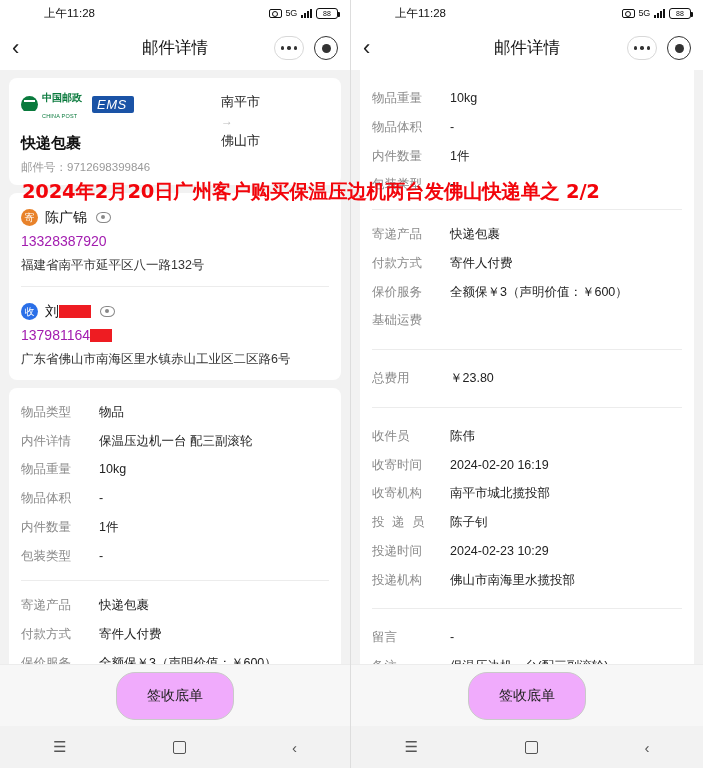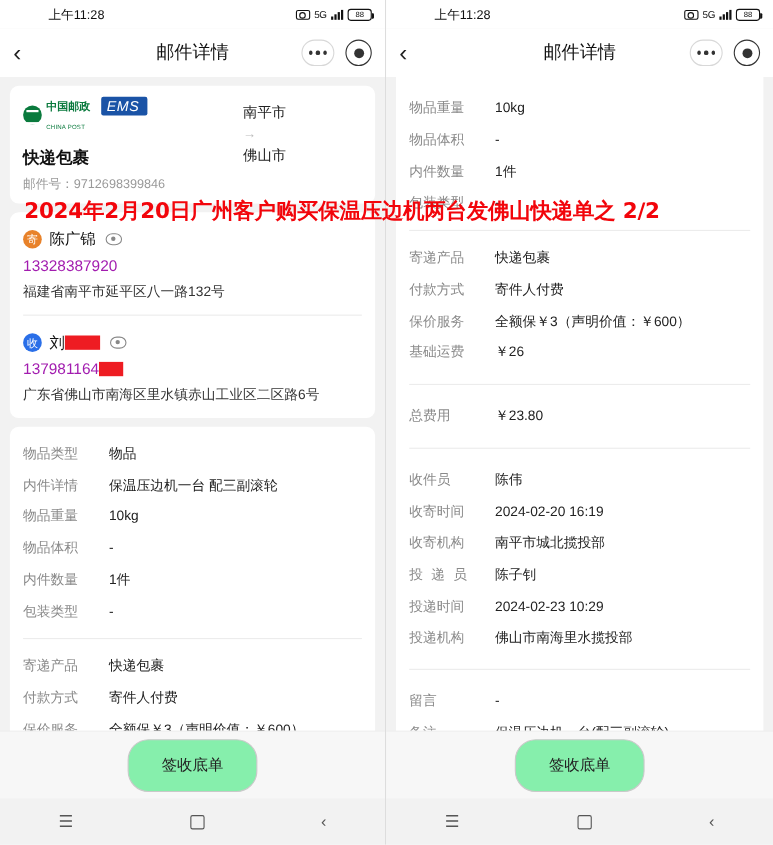--- a/index.html
+++ b/index.html
@@ -90,21 +90,21 @@
     background: #f2f2f2;
   }
   .card {
     background: #fff; margin: 8px 9px 0 9px; border-radius: 8px;
     padding: 10px 12px;
   }
   .card.flush { margin-top: 0; border-radius: 0; }
 
   
   .brandrow { display: flex; align-items: flex-start; }
-  .brandlogos { display: flex; align-items: flex-start; gap: 10px; }
+  .brandlogos { display: flex; align-items: center; gap: 10px; }
   .logo-post { display: flex; align-items: center; gap: 4px; }
   .logo-post .mark {
     width: 17px; height: 17px; border-radius: 50%; background: #0a7a3d;
     position: relative;
   }
   .logo-post .mark::after {
     content: ""; position: absolute; left: 3px; top: 4px; width: 11px; height: 9px;
     border-top: 2px solid #fff; border-bottom: 2px solid #fff;
   }
   .logo-post .txt { line-height: 1.05; }
@@ -164,21 +164,21 @@
   }
 
   
   .bottombar {
     height: 62px; background: #f7f7f7;
     display: flex; align-items: center; justify-content: center;
     border-top: 1px solid #ececec;
   }
   .btn-outline {
     border: 1px solid #c9c9c9; border-radius: 19px;
-    padding: 14px 30px; font-size: 14px; color: #222; background: #86efac;
+    padding: 14px 30px; font-size: 14px; color: #222; background: #f0abfc;
   }
   
   .androidnav {
     height: 42px; background: #f2f2f2;
     display: flex; align-items: center; justify-content: space-around;
     color: #555;
   }
   .androidnav span { font-size: 15px; }
   .an-square { width: 13px; height: 13px; border: 1.6px solid #555; border-radius: 2px; }
 </style>
@@ -383,21 +383,20 @@
         <div class="kv">
             <span class="k">付款方式</span>
             <span class="v">寄件人付费</span>
           </div>
         <div class="kv">
             <span class="k">保价服务</span>
             <span class="v">全额保￥3（声明价值：￥600）</span>
           </div>
         <div class="kv">
             <span class="k">基础运费</span>
-            <span class="v">￥26</span>
           </div>
 
         <div class="divider" style="margin:14px 0"></div>
 
         <div class="kv total">
             <span class="k">总费用</span>
             <span class="v">￥23.80</span>
           </div>
 
         <div class="divider" style="margin:14px 0"></div>

